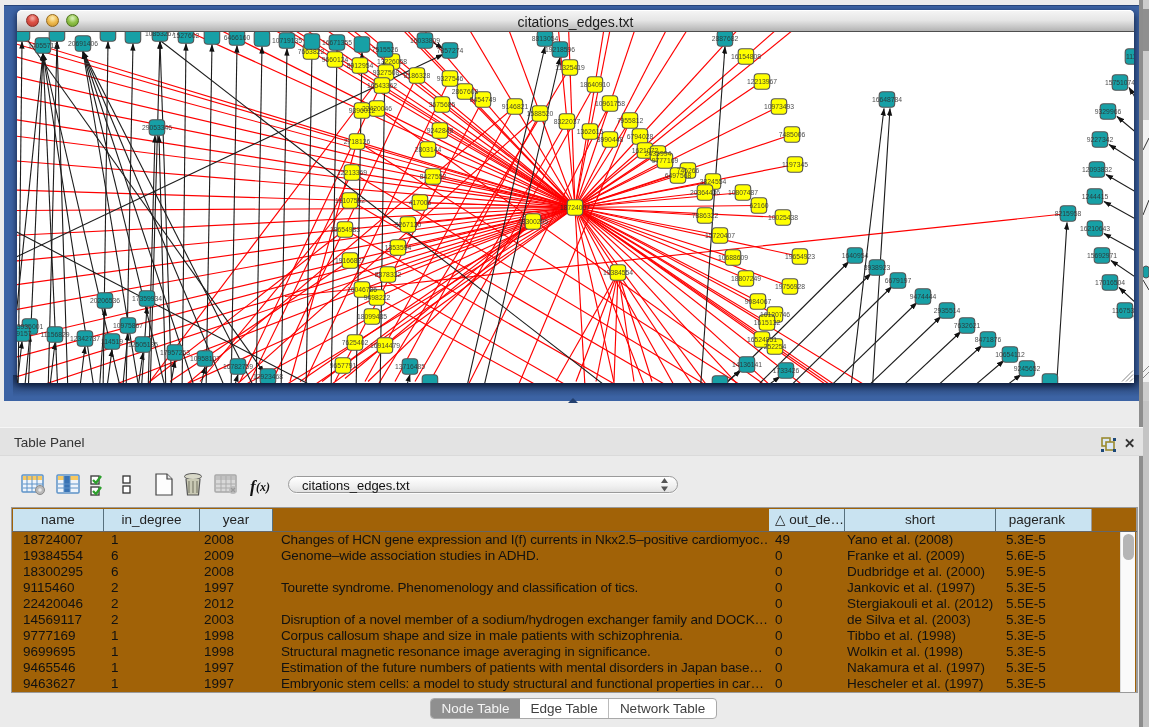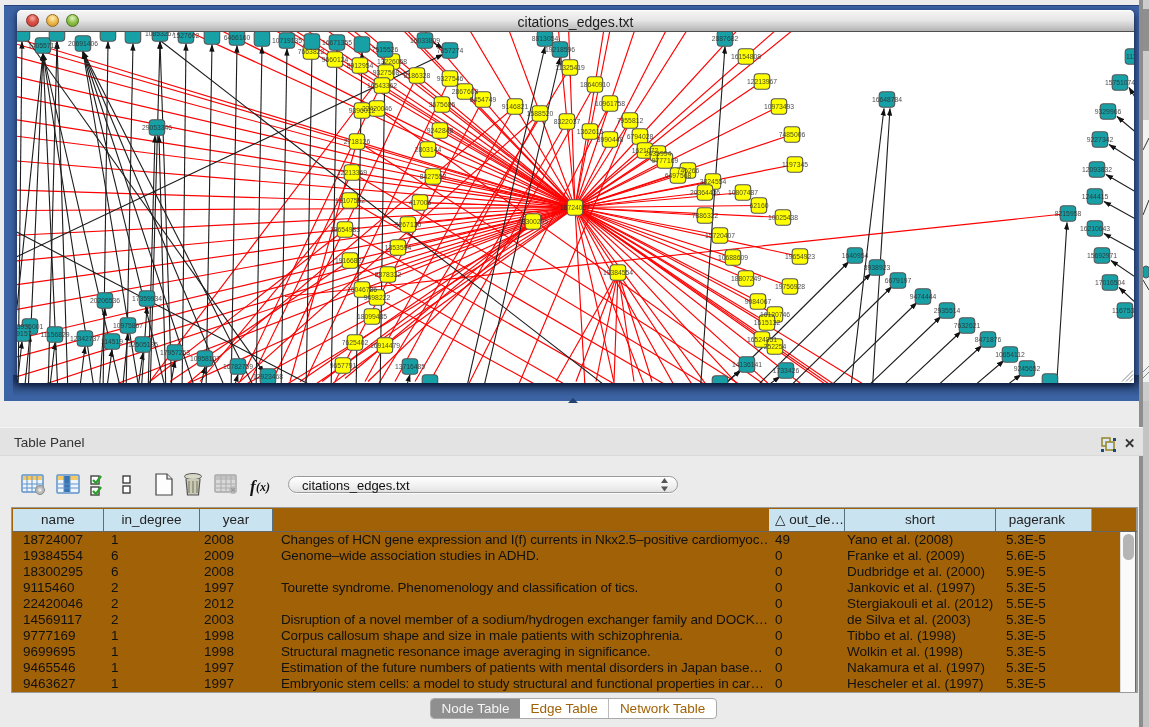--- a/index.html
+++ b/index.html
@@ -29,21 +29,21 @@
 .th{position:absolute;top:1px;height:22px;background:#c9e3f1;border-right:1px solid #57707d;font-size:13.5px;color:#222;text-align:center;line-height:22px;white-space:nowrap;overflow:hidden}
 #thead-line{position:absolute;left:0;top:23px;width:1125px;height:1px;background:#666}
 .tr{position:absolute;left:0;width:1125px;height:16px;font-size:13.5px;color:#111;white-space:nowrap}
 .tr span{position:absolute;top:0;line-height:16px;overflow:hidden}
 .c0{left:11px;width:85px}.c1{left:99px;width:89px}.c2{left:192px;width:70px}
 .c3{left:269px;width:486px;letter-spacing:-0.15px}.c4{left:763px;width:68px}
 .c5{left:835px;width:146px;text-align:left}.c6{left:994px;width:90px}
 #vsb{position:absolute;left:1108px;top:24px;width:15px;height:160px;background:#fafafa;border-left:1px solid #ddd}
 #vsbthumb{position:absolute;left:2px;top:2px;width:11px;height:26px;border-radius:6px;background:#b5b5b5}
 #tabs{position:absolute;left:430px;top:273px;height:21px;display:flex;border:1px solid #a9a9a9;border-radius:4px;overflow:hidden;background:#fff}
-.tab{font-size:13.5px;color:#a16207;padding:0 10.5px;line-height:20px}
+.tab{font-size:13.5px;color:#404040;padding:0 10.5px;line-height:20px}
 #tab1{background:#8f8f8f;color:#f4f4f4}
 #tab2{border-right:1px solid #bbb}
 #status{position:absolute;right:36px;top:308px;font-size:13px;color:#333}
 #led{position:absolute;left:1121px;top:306px;width:12px;height:12px;border-radius:50%;background:#3ec43a;border:1px solid #1e5c1e}
 </style></head>
 <body>
 <div id="desk"></div>
 <div id="deskshadow"></div>
 <div id="win">
 <div id="canvas"><svg id="net" width="1117" height="351" viewBox="17 31.5 1117 351">

